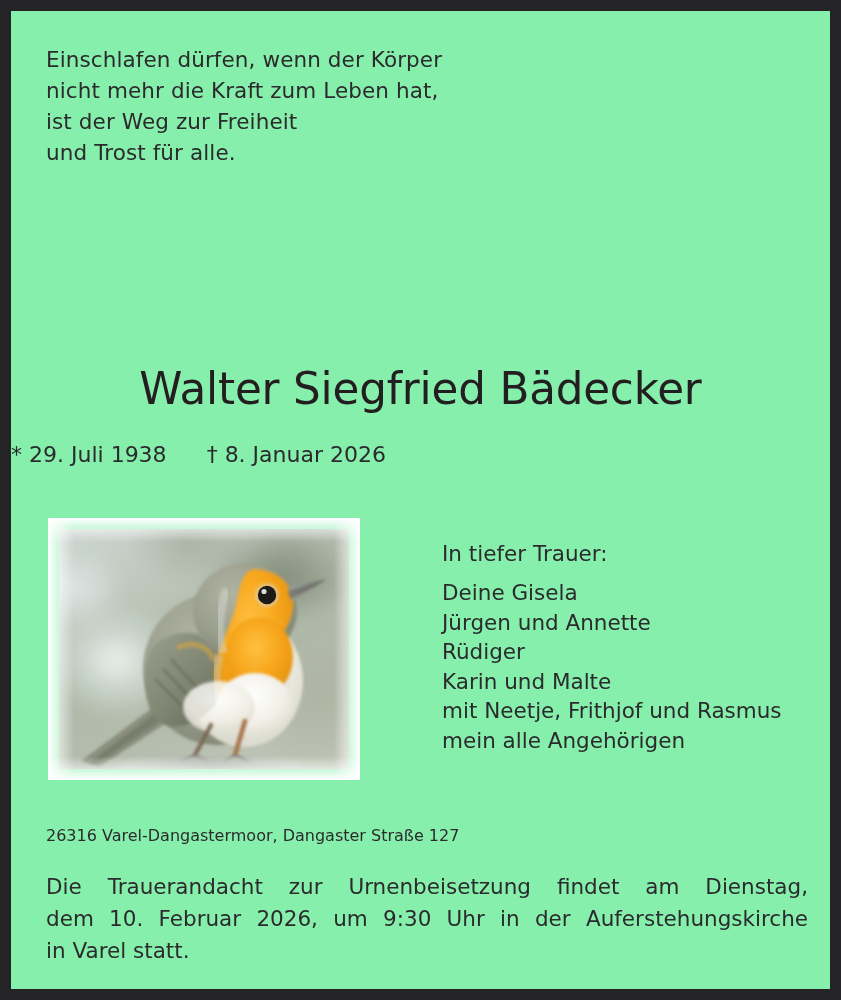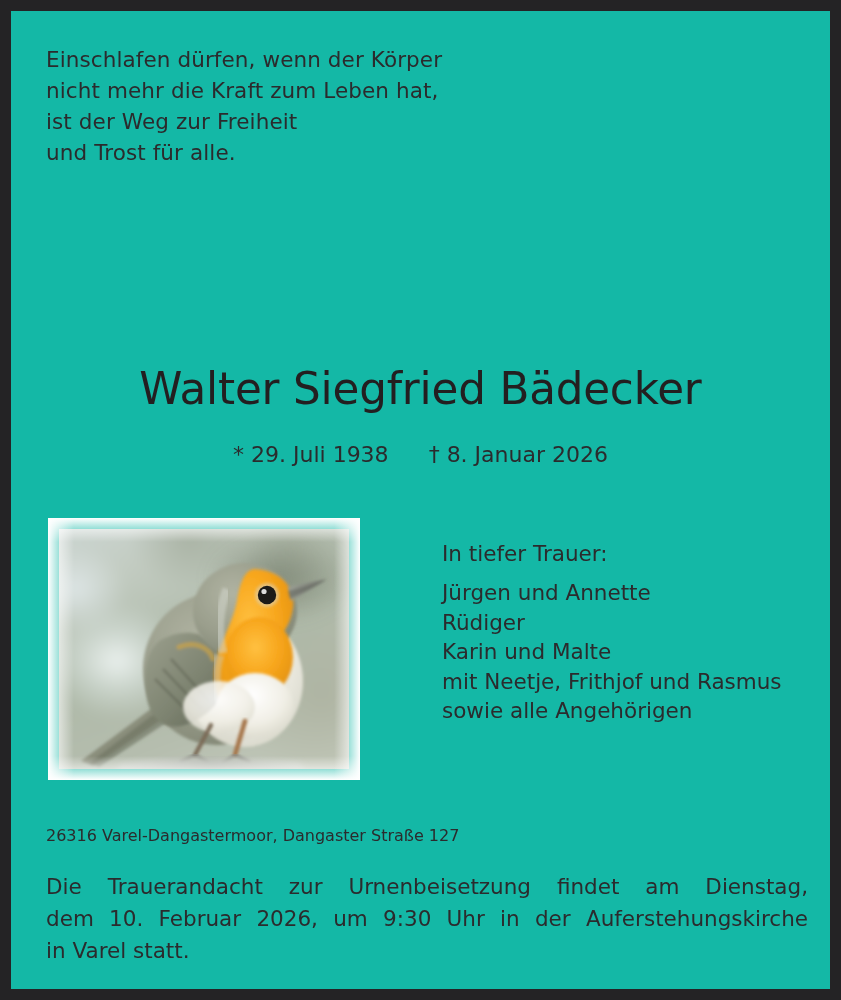--- a/index.html
+++ b/index.html
@@ -23,21 +23,21 @@
     height: 1000px;
     background: #242325;
     box-sizing: border-box;
   }
   .notice-page {
     position: absolute;
     left: 11px;
     top: 11px;
     width: 819px;
     height: 978px;
-    background: #14b8a6;
+    background: #86efac;
     box-sizing: border-box;
     overflow: hidden;
   }
 
   
   .poem {
     position: absolute;
     left: 35px;
     top: 33px;
     width: 560px;
@@ -73,21 +73,20 @@
     font-weight: 500;
     letter-spacing: -0.2px;
     transform: scaleX(0.97);
   }
 
   .dates {
     position: absolute;
     left: 0px;
     top: 429px;
     width: 819px;
-    text-align: center;
     font-size: 22px;
     line-height: 30px;
     color: #2b2b2d;
   }
   .dates .date-sep { display: inline-block; width: 26px; }
 
   
   .photo-wrap {
     position: absolute;
     left: 37px;
@@ -324,25 +323,26 @@
             </g>
           </svg>
         </div>
         <div class="photo-vignette"></div>
       </div>
     </div>
 
     <div class="mourners">
       <div class="mourners-title">In tiefer Trauer:</div>
       <div class="mourners-list">
+        <div>Deine Gisela</div>
         <div>Jürgen und Annette</div>
         <div>Rüdiger</div>
         <div>Karin und Malte</div>
         <div class="emph">mit Neetje, Frithjof und Rasmus</div>
-        <div>sowie alle Angehörigen</div>
+        <div>mein alle Angehörigen</div>
       </div>
     </div>
 
     <div class="address">26316 Varel-Dangastermoor, Dangaster Straße 127</div>
 
     <div class="service">
       <div class="justify-line">Die Trauerandacht zur Urnenbeisetzung findet am Dienstag,</div>
       <div class="justify-line">dem 10. Februar 2026, um 9:30 Uhr in der Auferstehungskirche</div>
       <div>in Varel statt.</div>
     </div>

